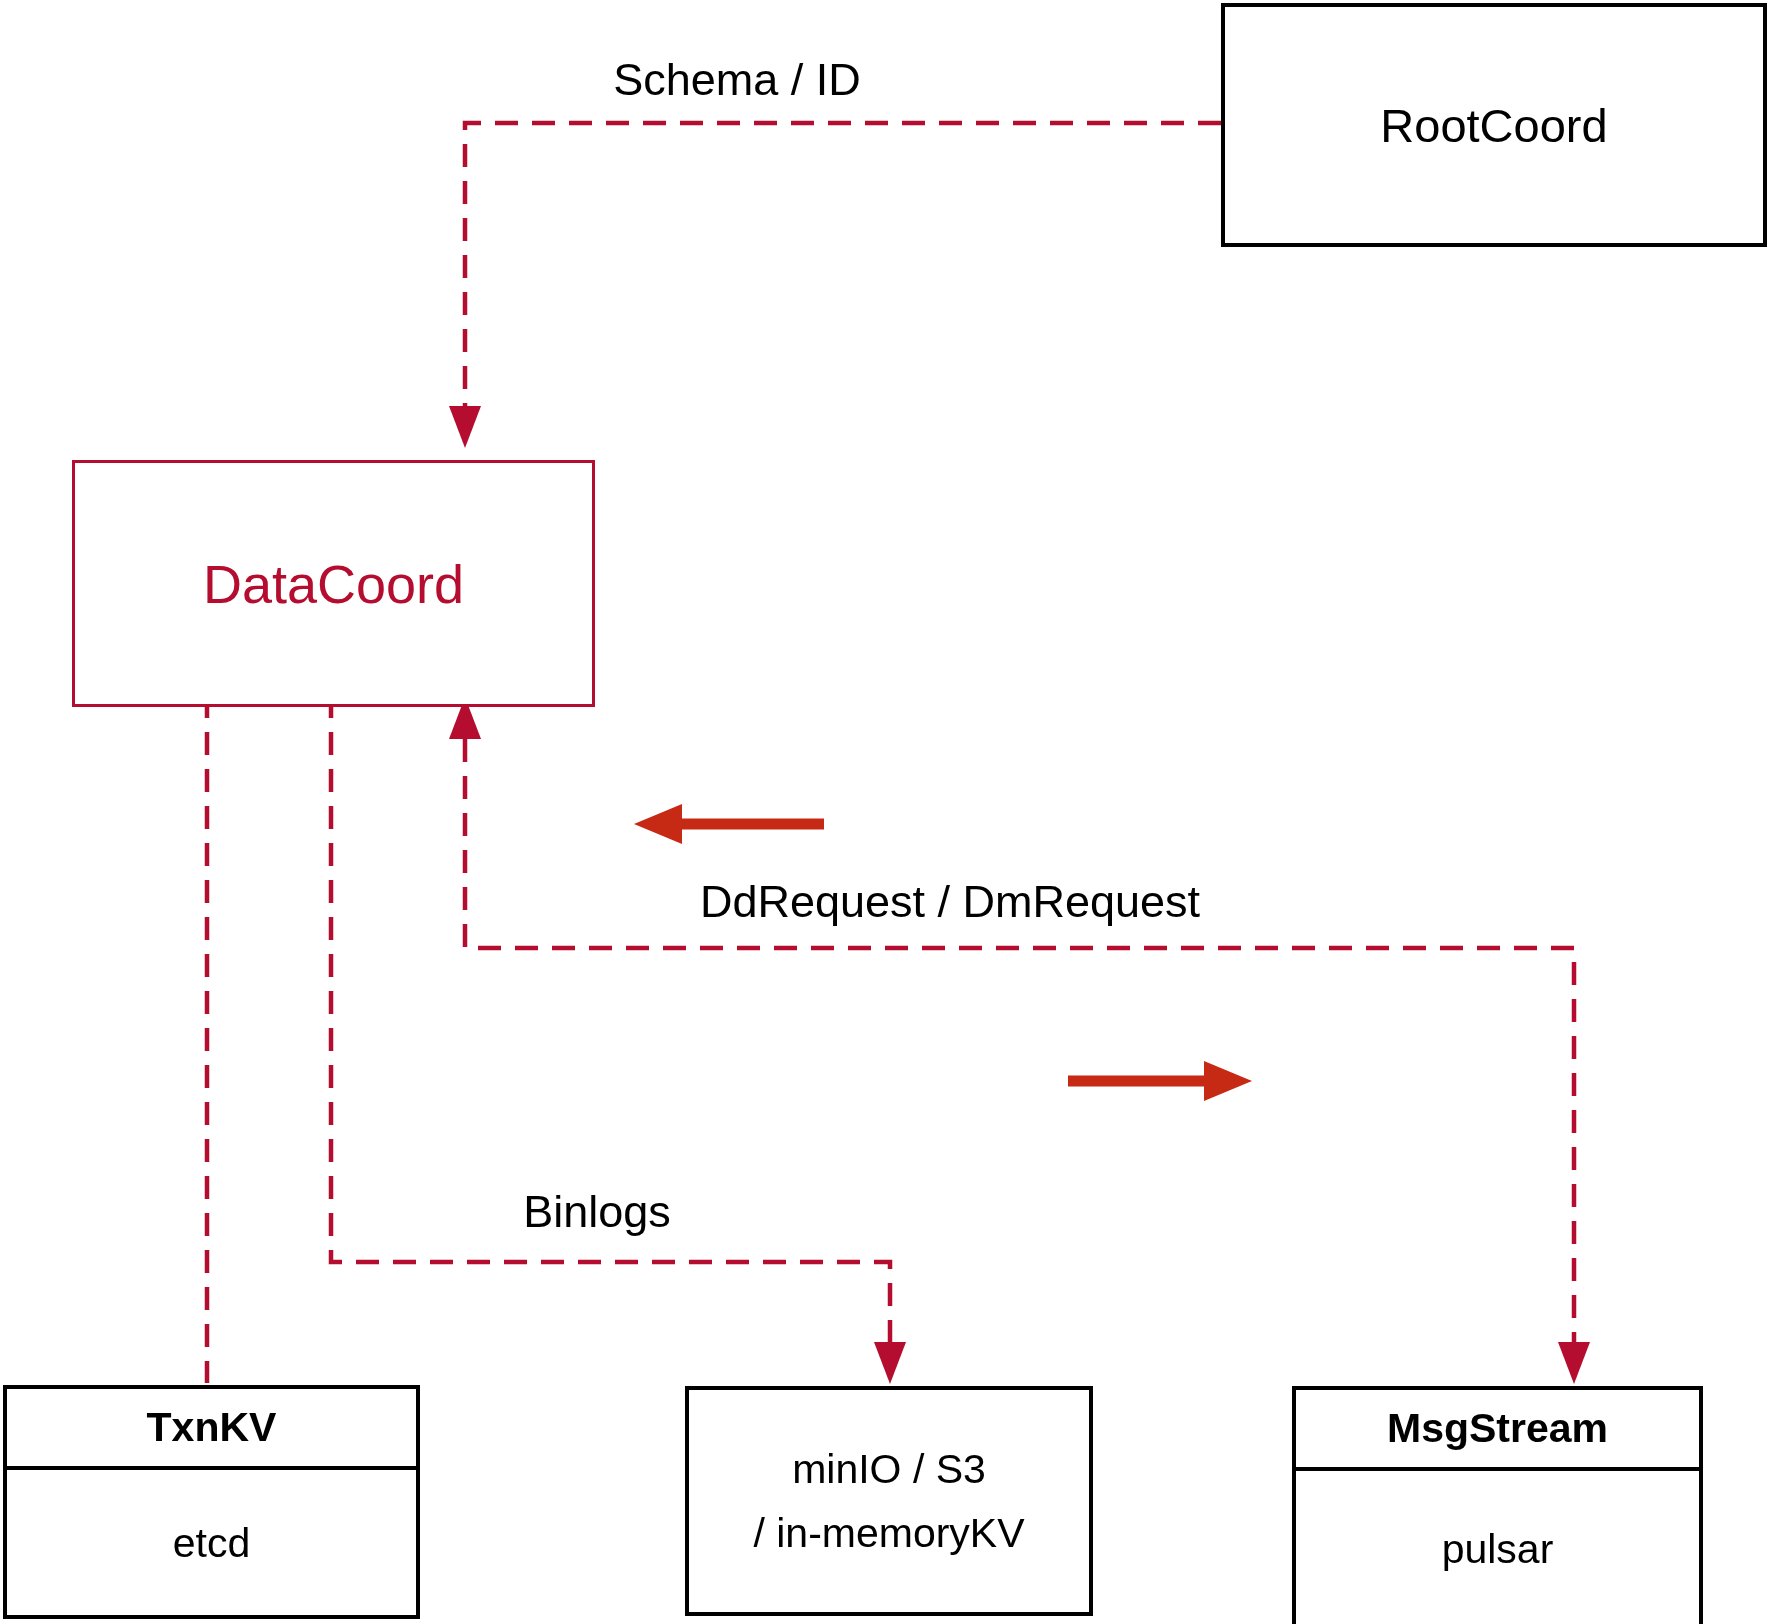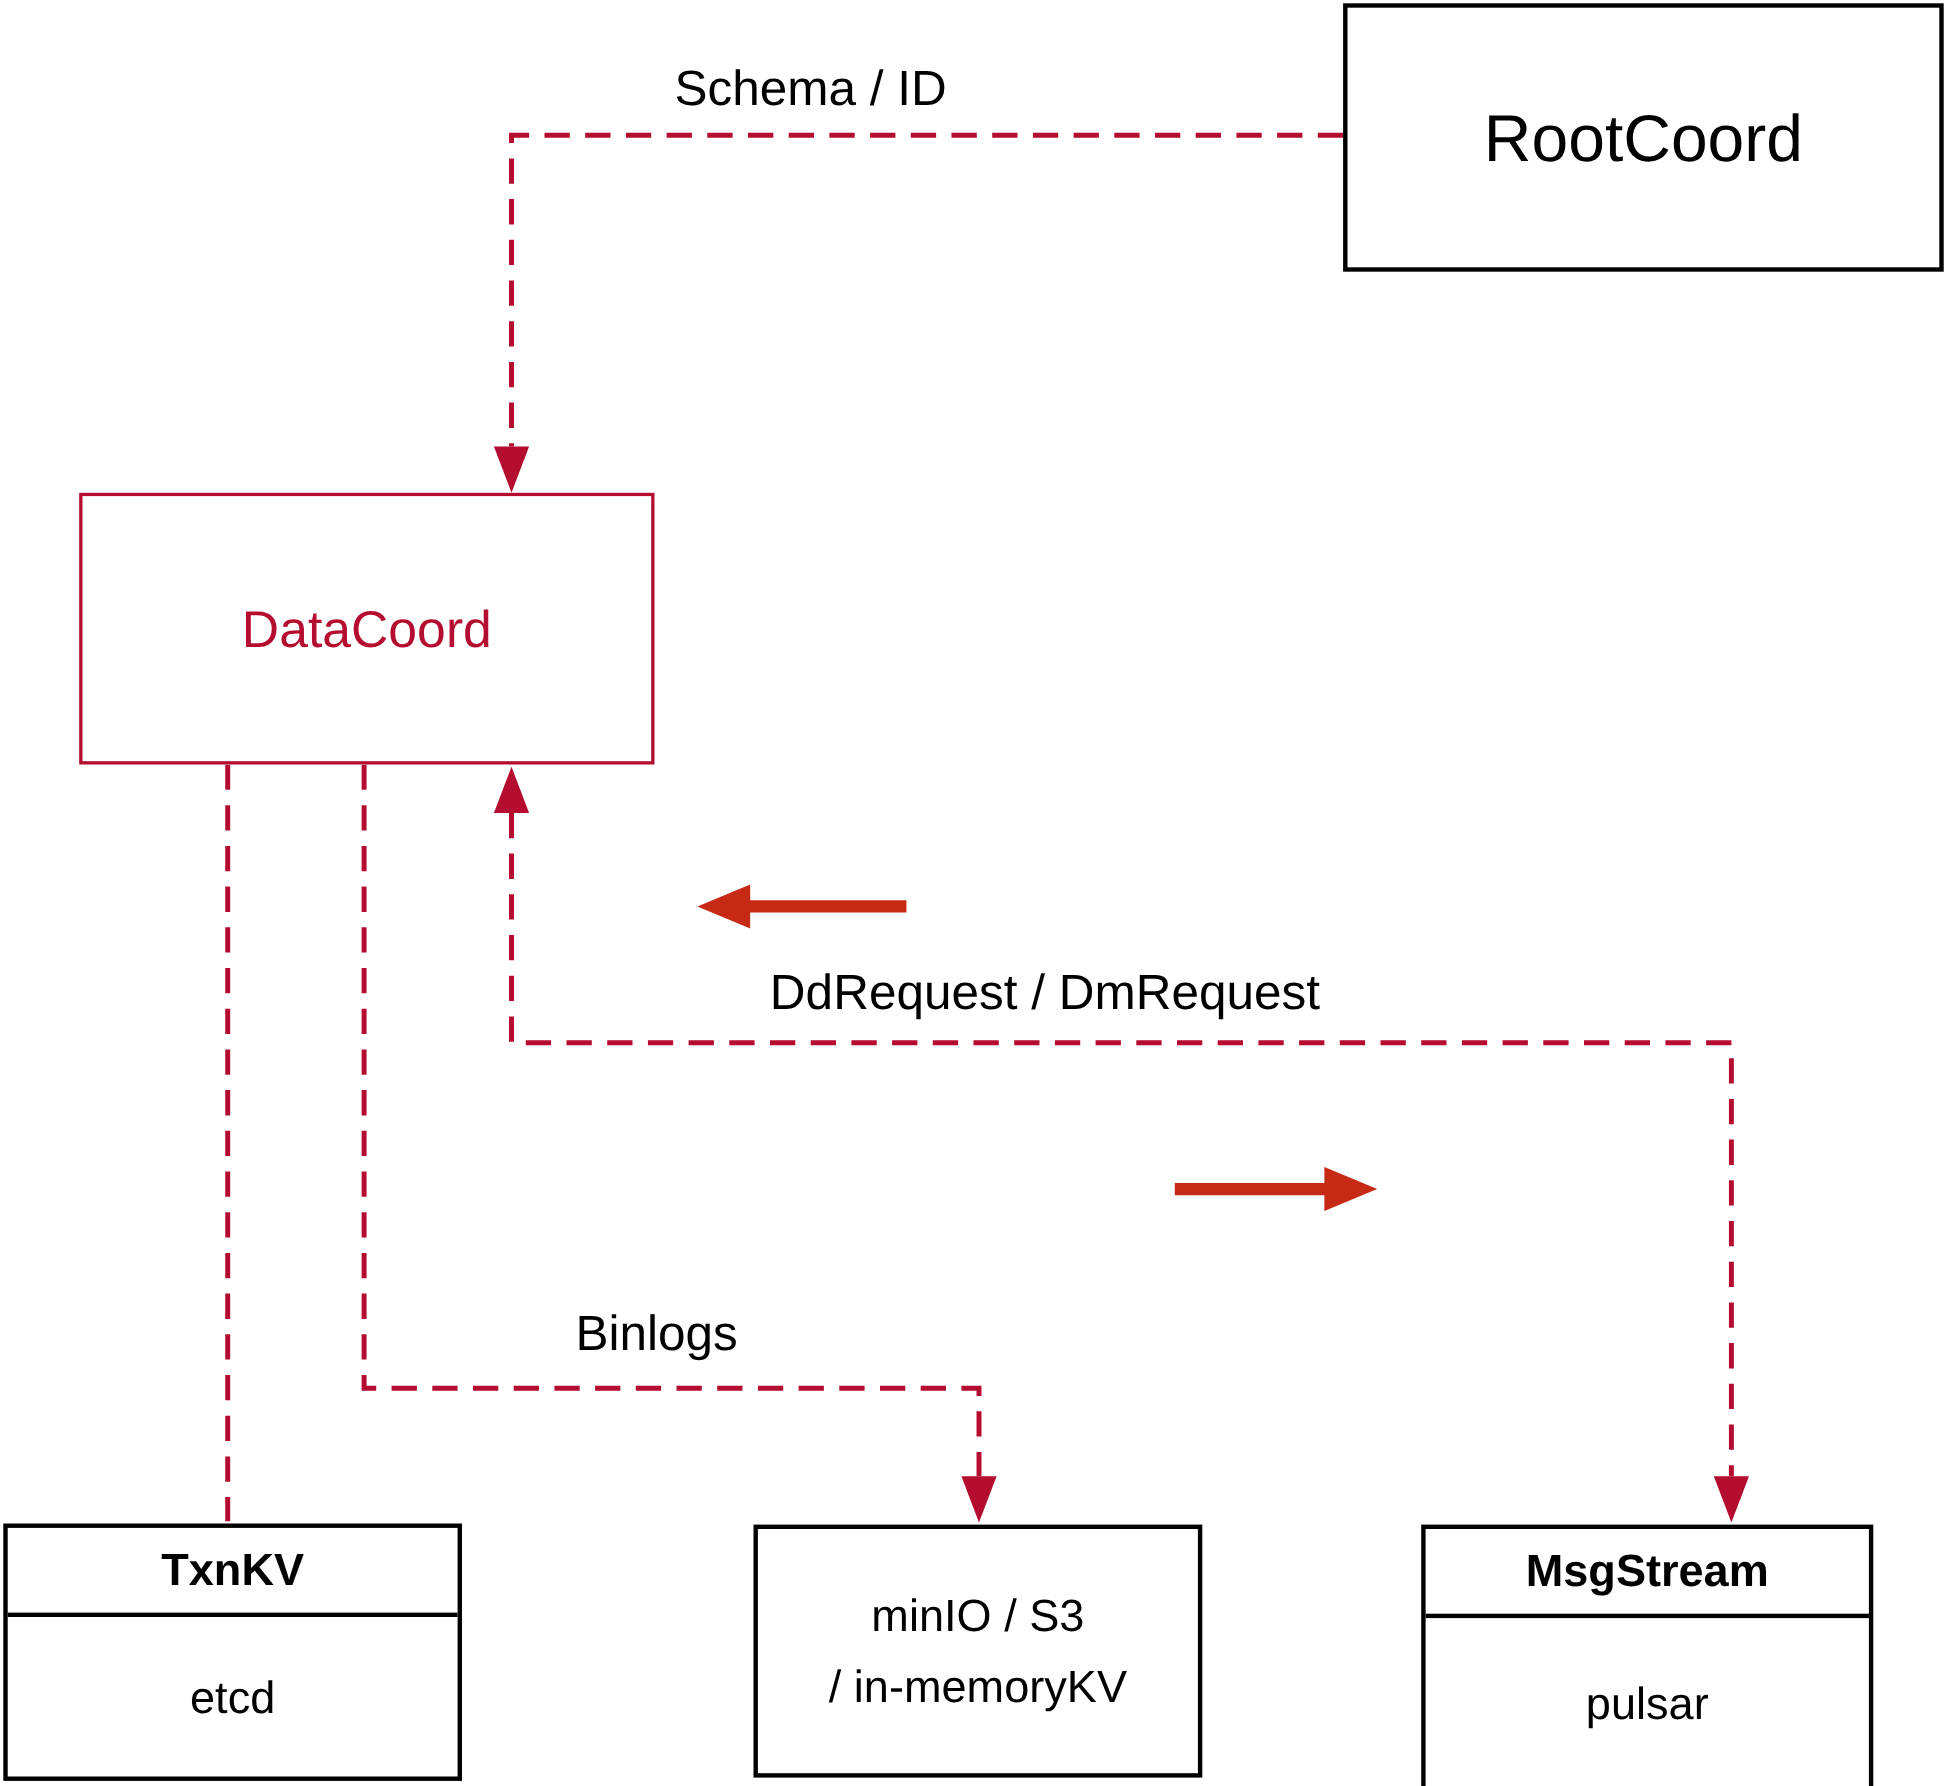--- a/index.html
+++ b/index.html
@@ -45,26 +45,27 @@
   .node {
     position: absolute;
     background: #ffffff;
     box-sizing: border-box;
     display: flex;
     align-items: center;
     justify-content: center;
   }
   .node-plain {
     border: 4px solid #000000;
-    font-size: 60px;
+    font-size: 47px;
   }
   .node-accent {
     border: 3px solid var(--dashed-red);
     color: var(--dashed-red);
-    font-size: 47px;
+    font-size: 54px;
+    margin-top: 12px;
   }
   .store-node {
     position: absolute;
     background: #ffffff;
     box-sizing: border-box;
     border: 4px solid #000000;
     display: flex;
     flex-direction: column;
   }
   .store-header {

